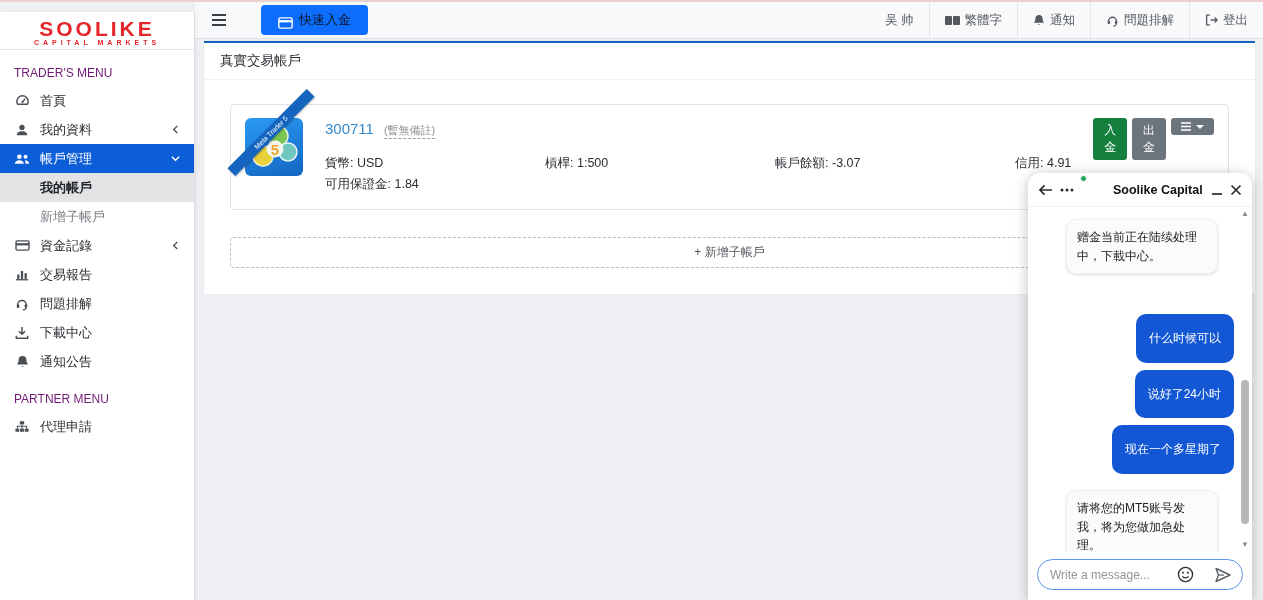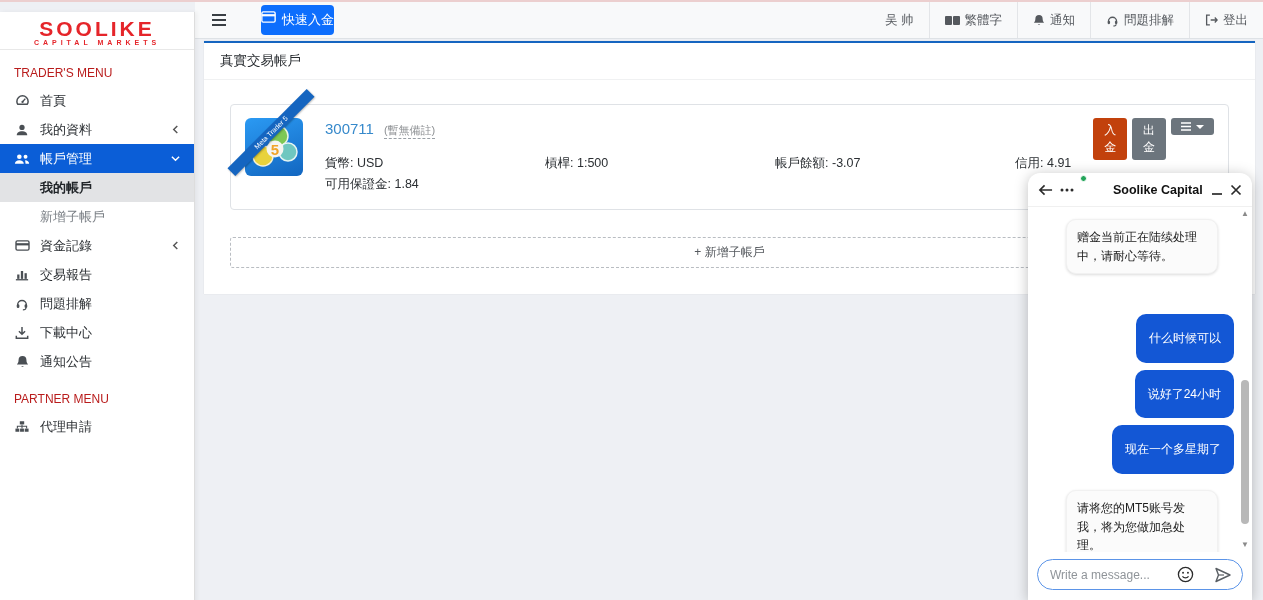--- a/index.html
+++ b/index.html
@@ -7,37 +7,37 @@
   body { font-family:"Liberation Sans", sans-serif; background:#eef0f4; position:relative; }
   .topline { position:absolute; top:0; left:0; width:1263px; height:2px; background:#eccfcf; z-index:50; }
 
   
   .sidebar { position:absolute; left:0; top:12px; width:195px; height:600px; background:#fff;
              border-right:1px solid #ddd; box-shadow:2px 0 4px rgba(0,0,0,.05); z-index:10; }
   .logo-box { height:38px; display:flex; flex-direction:column; align-items:center; justify-content:center;
               border-bottom:1px solid #e8e8e8; padding-top:3px; }
   .logo-main { color:#e5252a; font-weight:bold; font-size:21px; letter-spacing:3px; line-height:20px; }
   .logo-sub { color:#e5252a; font-size:7px; letter-spacing:4px; font-weight:bold; }
-  .menu-section { color:#b91c1c; font-size:12px; padding:16px 27px 6px 14px; }
+  .menu-section { color:#701a75; font-size:12px; padding:16px 27px 6px 14px; }
   .menu-item { display:flex; align-items:center; height:29px; padding:0 14px; font-size:13px; color:#2b2f33; cursor:pointer; }
   .menu-item .mi-icon { width:16px; height:16px; margin-right:10px; display:flex; align-items:center; justify-content:center; color:#4a4f54; flex:none; }
   .menu-item .chev { margin-left:auto; color:#555; display:flex; }
   .menu-item.active { background:#0b5ed7; color:#fff; }
   .menu-item.active .mi-icon, .menu-item.active .chev { color:#fff; }
   .submenu-item { display:flex; align-items:center; height:29px; padding:0 14px 0 40px; font-size:13px; color:#3a3f44; cursor:pointer; }
   .submenu-item.selected { background:#e2e3e5; color:#212529;font-weight:bold; }
   .submenu-item.dim { color:#7a7f85; }
   svg.ic { display:block; }
 
   
   .topbar { position:absolute; left:195px; top:2px; width:1068px; height:37px; background:#f8f9fa;
             border-bottom:1px solid #dee2e6; display:flex; align-items:center; z-index:5; }
   .hamburger { margin-left:16px; color:#3a3f44; cursor:pointer; display:flex; }
-  .btn-quick { margin-left:34px; background:#0d6efd; color:#ffffff; font-size:13px; border:none; border-radius:4px;
-               padding:6px 0; display:flex; align-items:flex-start; gap:6px; cursor:pointer; }
+  .btn-quick { margin-left:34px; background:#0d6efd; color:#0f172a; font-size:13px; border:none; border-radius:4px;
+               padding:6px 17px; display:flex; align-items:flex-end; gap:6px; cursor:pointer; }
   .top-right { margin-left:auto; display:flex; align-items:stretch; height:100%; }
   .top-link { display:flex; align-items:center; gap:5px; padding:0 15px; font-size:12.5px; color:#55595e;
               border-left:1px solid #e3e5e8; cursor:pointer; }
   .top-link:first-child { border-left:none; }
   .lang-ic { display:flex; gap:1px; }
   .lang-ic i { width:7px; height:9px; background:#55595e; border-radius:1px; display:block; }
 
   
   .main { position:absolute; left:196px; top:39px; width:1067px; height:561px; background:#eef0f4; }
   .panel { margin:2px 8px 0 8px; background:#fff; border-top:2px solid #1565c0; box-shadow:0 0 1px rgba(0,0,0,.12); }
@@ -50,21 +50,21 @@
             color:#fff; font-size:7px; text-align:center; padding:2px 0; box-shadow:0 1px 2px rgba(0,0,0,.3); z-index:3; }
   .acct-row { display:flex; align-items:flex-start; gap:22px; }
   .acct-info { flex:1; padding-top:2px; }
   .acct-head { display:flex; align-items:baseline; gap:10px; }
   .acct-num { color:#3689cb; font-size:15px; cursor:pointer; }
   .acct-remark { color:#8d9093; font-size:11px; border-bottom:1px dashed #9aa0a6; cursor:pointer; }
   .acct-stats { display:grid; grid-template-columns: 220px 230px 240px 1fr; margin-top:14px; font-size:12.5px; color:#2b2f33; }
   .stat-line { line-height:21px; white-space:nowrap; }
   .acct-actions { display:flex; gap:5px; align-items:flex-start; }
   .btn-sm { font-size:12px; border:none; border-radius:3px; padding:4px 10px; cursor:pointer; color:#fff; }
-  .btn-blue { background:#c2410c; }
+  .btn-blue { background:#15803d; }
   .btn-gray { background:#6c757d; }
   .btn-menu { background:#6c757d; display:flex; align-items:center; gap:5px; }
   .caret { width:0; height:0; border-left:4px solid transparent; border-right:4px solid transparent; border-top:4px solid #fff; display:inline-block; }
   .add-sub { margin-top:27px; border:1px dashed #b9bdc2; border-radius:3px; background:#fff; height:31px;
              display:flex; align-items:center; justify-content:center; font-size:12px; color:#55595e; cursor:pointer; }
 
   
   .chat { position:absolute; left:1028px; top:173px; width:224px; height:427px; background:#fff; z-index:20;
           border-radius:12px 12px 0 0; box-shadow:0 2px 14px rgba(0,0,0,.25); display:flex; flex-direction:column; }
   .chat-header { height:34px; display:flex; align-items:center; padding:0 10px; gap:7px; border-bottom:1px solid #f0f0f0; flex:none; }
@@ -371,21 +371,21 @@
     <span class="chat-hicon">
       <svg class="ic" width="12" height="12" viewBox="0 0 12 12">
           <path d="M1.5 1.5l9 9M10.5 1.5l-9 9" stroke="#2b2b2b" stroke-width="1.7"></path>
         </svg>
     </span>
   </div>
 
   <div class="chat-body">
     <div class="msg-row">
       <span class="msg-avatar"><span class="ph"></span></span>
-      <div class="bubble agent">赠金当前正在陆续处理中，请耐心等待。</div>
+      <div class="bubble agent">赠金当前正在陆续处理中，下載中心。</div>
     </div>
     <div class="spacer-lg"></div>
     <div class="msg-row right">
       <div class="bubble user">什么时候可以</div>
     </div>
     <div class="msg-row right">
       <div class="bubble user">说好了24小时</div>
     </div>
     <div class="msg-row right">
       <div class="bubble user">现在一个多星期了</div>

